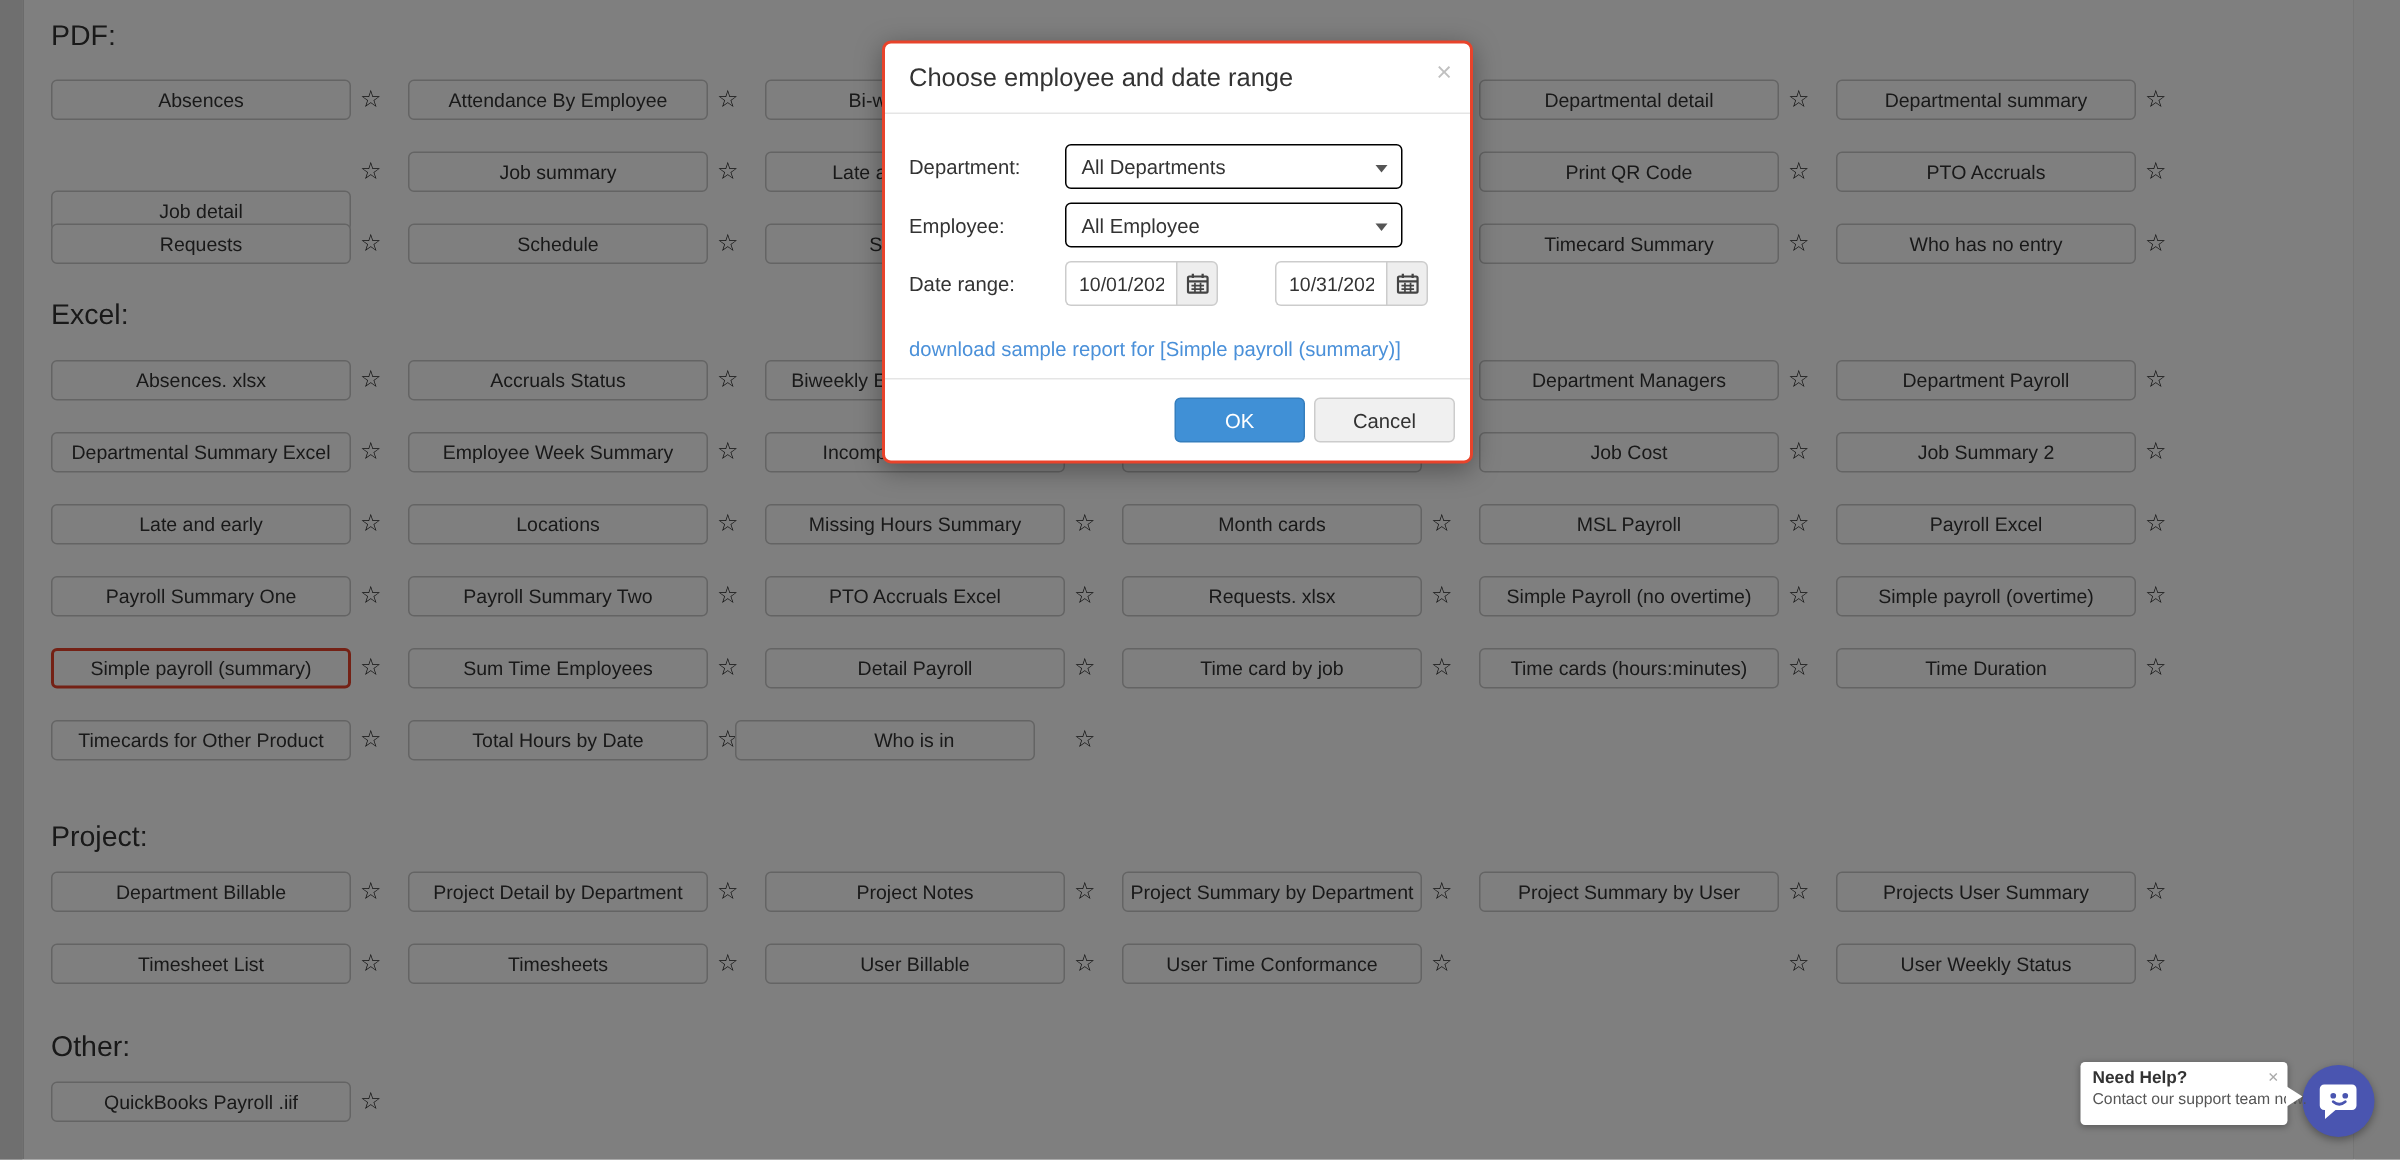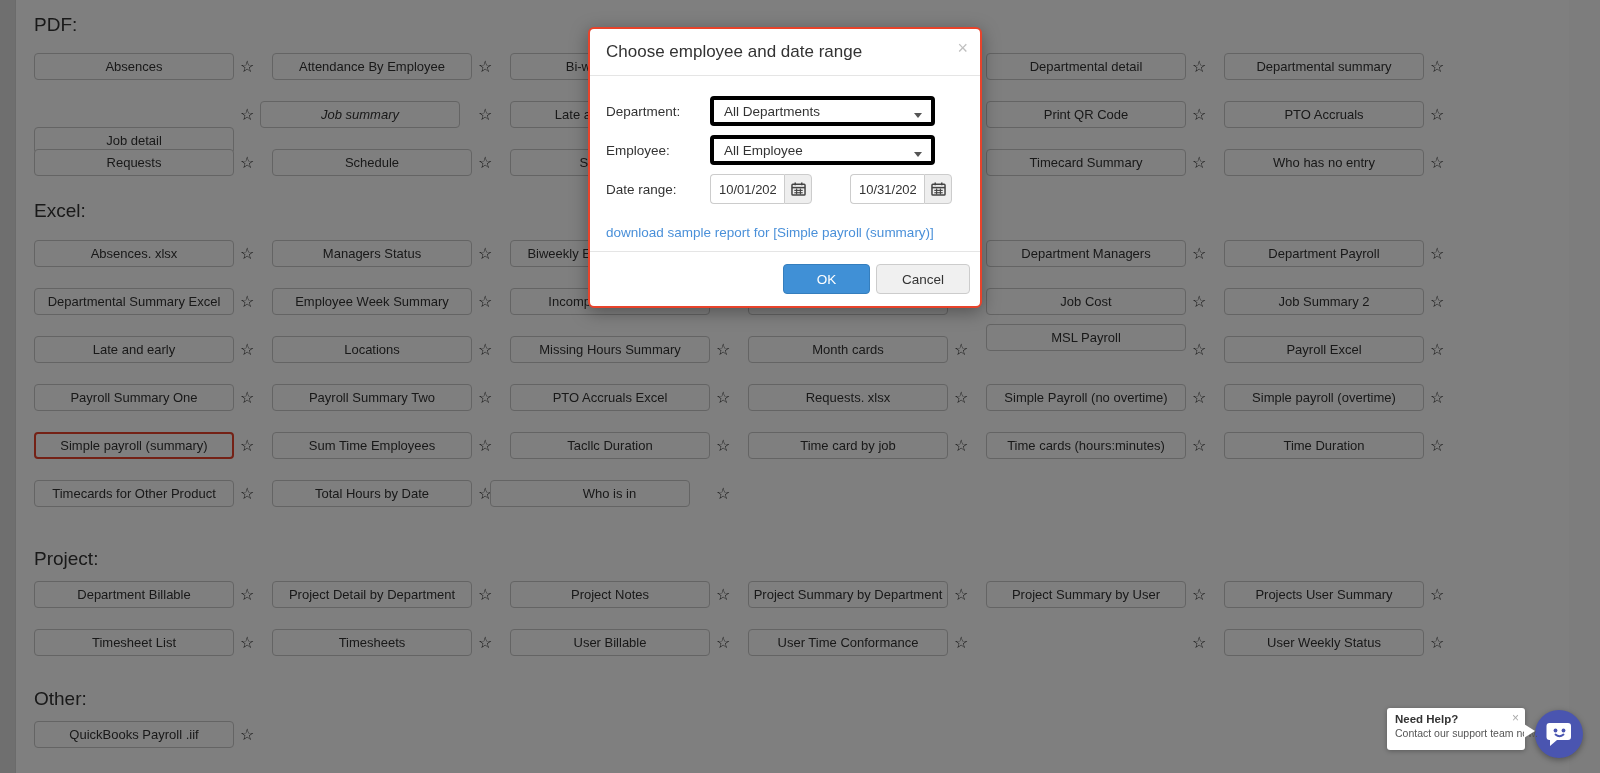--- a/index.html
+++ b/index.html
@@ -28,21 +28,21 @@
 
   
   .modal{position:absolute;left:588px;top:27px;width:394px;background:#fff;border:2px solid #e8432b;
          border-radius:6px;z-index:100;box-shadow:0 4px 18px rgba(0,0,0,0.35);box-sizing:border-box;}
   .modal-header{position:relative;padding:13px 16px;border-bottom:1px solid #e5e5e5;}
   .modal-title{font-size:17px;color:#333;}
   .modal-close{position:absolute;right:12px;top:10px;font-size:18px;color:#c0c0c0;cursor:pointer;line-height:1;}
   .modal-body{padding:20px 16px 10px 16px;}
   .form-row{display:flex;align-items:center;margin-bottom:9px;height:30px;}
   .form-label{width:100px;text-align:left;margin-right:4px;font-size:13.5px;color:#333;flex:0 0 100px;}
-  .select{position:relative;width:225px;height:30px;border:4px solid #000000;border-radius:4px;
+  .select{position:relative;width:225px;height:30px;border:1px solid #000000;border-radius:4px;
           box-sizing:border-box;display:flex;align-items:center;padding:0 24px 0 10px;font-size:13.5px;
           color:#333;cursor:pointer;background:#fff;}
   .caret{position:absolute;right:9px;top:13px;width:0;height:0;border-left:4px solid transparent;
          border-right:4px solid transparent;border-top:5px solid #555;}
   .date-group{display:flex;height:30px;}
   .date-group + .date-group{margin-left:38px;}
   .date-input{width:74px;height:30px;border:1px solid #ccc;border-right:none;border-radius:4px 0 0 4px;
               box-sizing:border-box;padding:0 8px;font-family:"Liberation Sans",sans-serif;font-size:13px;
               color:#333;outline:none;}
   .date-btn{width:28px;height:30px;border:1px solid #ccc;border-radius:0 4px 4px 0;background:#eee;
@@ -81,42 +81,42 @@
       <button class="report-btn" style="top: 53px; left: 272px;">Attendance By Employee</button>
       <span class="star" style="top: 53px; left: 478px;">☆</span>
       <button class="report-btn frag" style="top: 53px; left: 510px;">Bi-w</button>
       <span class="star" style="top: 53px; left: 716px;">☆</span>
       <button class="report-btn" style="top: 53px; left: 986px;">Departmental detail</button>
       <span class="star" style="top: 53px; left: 1192px;">☆</span>
       <button class="report-btn" style="top: 53px; left: 1224px;">Departmental summary</button>
       <span class="star" style="top: 53px; left: 1430px;">☆</span>
       <button class="report-btn" style="top: 101px; left: 34px; margin-top: 26px;">Job detail</button>
       <span class="star" style="top: 101px; left: 240px;">☆</span>
-      <button class="report-btn" style="top: 101px; left: 260px; font-style: italic;">Job summary</button>
+      <button class="report-btn" style="top: 101px; left: 272px;">Job summary</button>
       <span class="star" style="top: 101px; left: 478px;">☆</span>
       <button class="report-btn frag" style="top: 101px; left: 510px;">Late a</button>
       <span class="star" style="top: 101px; left: 716px;">☆</span>
       <button class="report-btn" style="top: 101px; left: 986px;">Print QR Code</button>
       <span class="star" style="top: 101px; left: 1192px;">☆</span>
       <button class="report-btn" style="top: 101px; left: 1224px;">PTO Accruals</button>
       <span class="star" style="top: 101px; left: 1430px;">☆</span>
       <button class="report-btn" style="top: 149px; left: 34px;">Requests</button>
       <span class="star" style="top: 149px; left: 240px;">☆</span>
       <button class="report-btn" style="top: 149px; left: 272px;">Schedule</button>
       <span class="star" style="top: 149px; left: 478px;">☆</span>
       <button class="report-btn frag" style="top: 149px; left: 510px;">Si</button>
       <span class="star" style="top: 149px; left: 716px;">☆</span>
       <button class="report-btn" style="top: 149px; left: 986px;">Timecard Summary</button>
       <span class="star" style="top: 149px; left: 1192px;">☆</span>
       <button class="report-btn" style="top: 149px; left: 1224px;">Who has no entry</button>
       <span class="star" style="top: 149px; left: 1430px;">☆</span>
       <div class="section-heading" style="top: 200px; left: 34px;">Excel:</div>
       <button class="report-btn" style="top: 240px; left: 34px;">Absences. xlsx</button>
       <span class="star" style="top: 240px; left: 240px;">☆</span>
-      <button class="report-btn" style="top: 240px; left: 272px;">Managers Status</button>
+      <button class="report-btn" style="top: 240px; left: 272px;">Accruals Status</button>
       <span class="star" style="top: 240px; left: 478px;">☆</span>
       <button class="report-btn frag" style="top: 240px; left: 510px;">Biweekly E</button>
       <span class="star" style="top: 240px; left: 716px;">☆</span>
       <button class="report-btn" style="top: 240px; left: 986px;">Department Managers</button>
       <span class="star" style="top: 240px; left: 1192px;">☆</span>
       <button class="report-btn" style="top: 240px; left: 1224px;">Department Payroll</button>
       <span class="star" style="top: 240px; left: 1430px;">☆</span>
       <button class="report-btn" style="top: 288px; left: 34px;">Departmental Summary Excel</button>
       <span class="star" style="top: 288px; left: 240px;">☆</span>
       <button class="report-btn" style="top: 288px; left: 272px;">Employee Week Summary</button>
@@ -130,41 +130,41 @@
       <button class="report-btn" style="top: 288px; left: 1224px;">Job Summary 2</button>
       <span class="star" style="top: 288px; left: 1430px;">☆</span>
       <button class="report-btn" style="top: 336px; left: 34px;">Late and early</button>
       <span class="star" style="top: 336px; left: 240px;">☆</span>
       <button class="report-btn" style="top: 336px; left: 272px;">Locations</button>
       <span class="star" style="top: 336px; left: 478px;">☆</span>
       <button class="report-btn" style="top: 336px; left: 510px;">Missing Hours Summary</button>
       <span class="star" style="top: 336px; left: 716px;">☆</span>
       <button class="report-btn" style="top: 336px; left: 748px;">Month cards</button>
       <span class="star" style="top: 336px; left: 954px;">☆</span>
-      <button class="report-btn" style="top: 324px; left: 986px;">MSL Payroll</button>
+      <button class="report-btn" style="top: 336px; left: 986px;">MSL Payroll</button>
       <span class="star" style="top: 336px; left: 1192px;">☆</span>
       <button class="report-btn" style="top: 336px; left: 1224px;">Payroll Excel</button>
       <span class="star" style="top: 336px; left: 1430px;">☆</span>
       <button class="report-btn" style="top: 384px; left: 34px;">Payroll Summary One</button>
       <span class="star" style="top: 384px; left: 240px;">☆</span>
       <button class="report-btn" style="top: 384px; left: 272px;">Payroll Summary Two</button>
       <span class="star" style="top: 384px; left: 478px;">☆</span>
       <button class="report-btn" style="top: 384px; left: 510px;">PTO Accruals Excel</button>
       <span class="star" style="top: 384px; left: 716px;">☆</span>
       <button class="report-btn" style="top: 384px; left: 748px;">Requests. xlsx</button>
       <span class="star" style="top: 384px; left: 954px;">☆</span>
       <button class="report-btn" style="top: 384px; left: 986px;">Simple Payroll (no overtime)</button>
       <span class="star" style="top: 384px; left: 1192px;">☆</span>
       <button class="report-btn" style="top: 384px; left: 1224px;">Simple payroll (overtime)</button>
       <span class="star" style="top: 384px; left: 1430px;">☆</span>
       <button class="report-btn highlight" style="top: 432px; left: 34px;">Simple payroll (summary)</button>
       <span class="star" style="top: 432px; left: 240px;">☆</span>
       <button class="report-btn" style="top: 432px; left: 272px;">Sum Time Employees</button>
       <span class="star" style="top: 432px; left: 478px;">☆</span>
-      <button class="report-btn" style="top: 432px; left: 510px;">Tacllc Duration</button>
+      <button class="report-btn" style="top: 432px; left: 510px;">Detail Payroll</button>
       <span class="star" style="top: 432px; left: 716px;">☆</span>
       <button class="report-btn" style="top: 432px; left: 748px;">Time card by job</button>
       <span class="star" style="top: 432px; left: 954px;">☆</span>
       <button class="report-btn" style="top: 432px; left: 986px;">Time cards (hours:minutes)</button>
       <span class="star" style="top: 432px; left: 1192px;">☆</span>
       <button class="report-btn" style="top: 432px; left: 1224px;">Time Duration</button>
       <span class="star" style="top: 432px; left: 1430px;">☆</span>
       <button class="report-btn" style="top: 480px; left: 34px;">Timecards for Other Product</button>
       <span class="star" style="top: 480px; left: 240px;">☆</span>
       <button class="report-btn" style="top: 480px; left: 272px;">Total Hours by Date</button>

